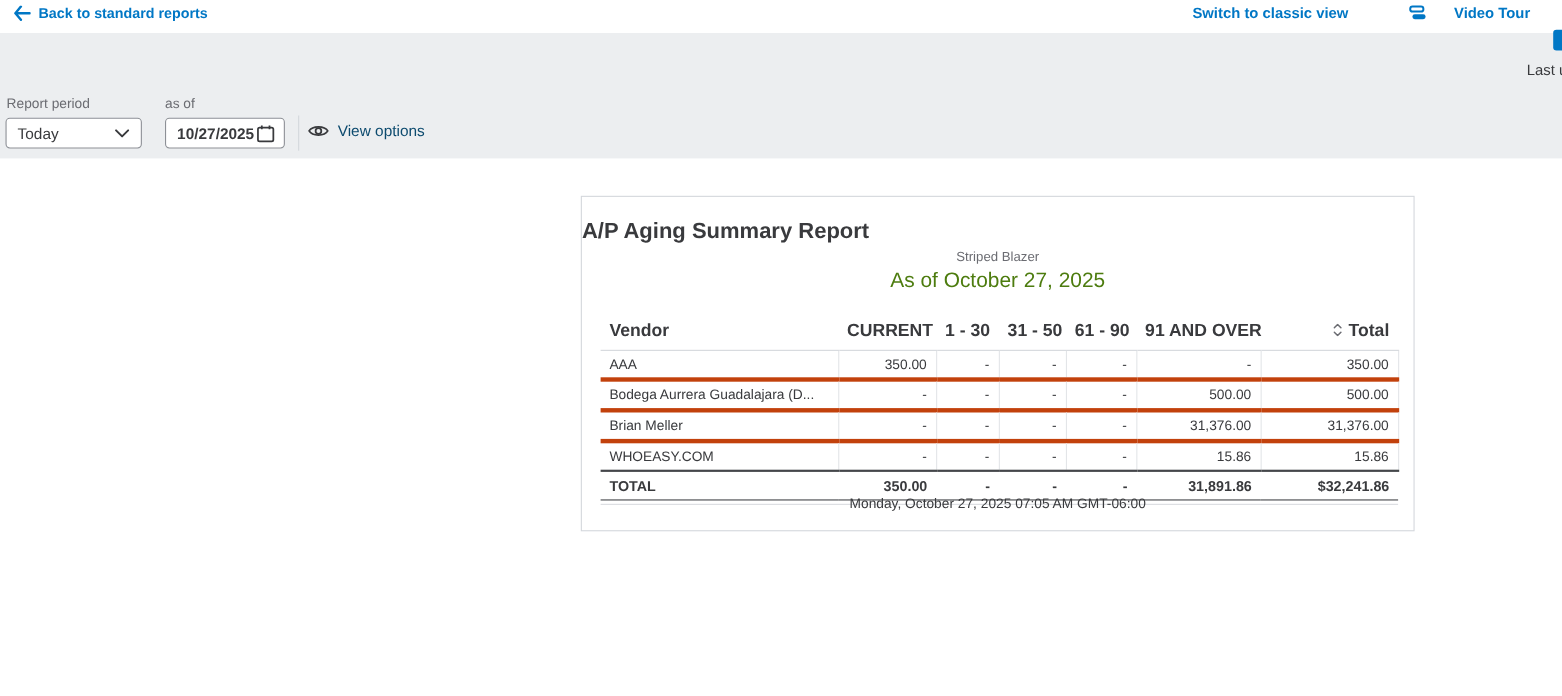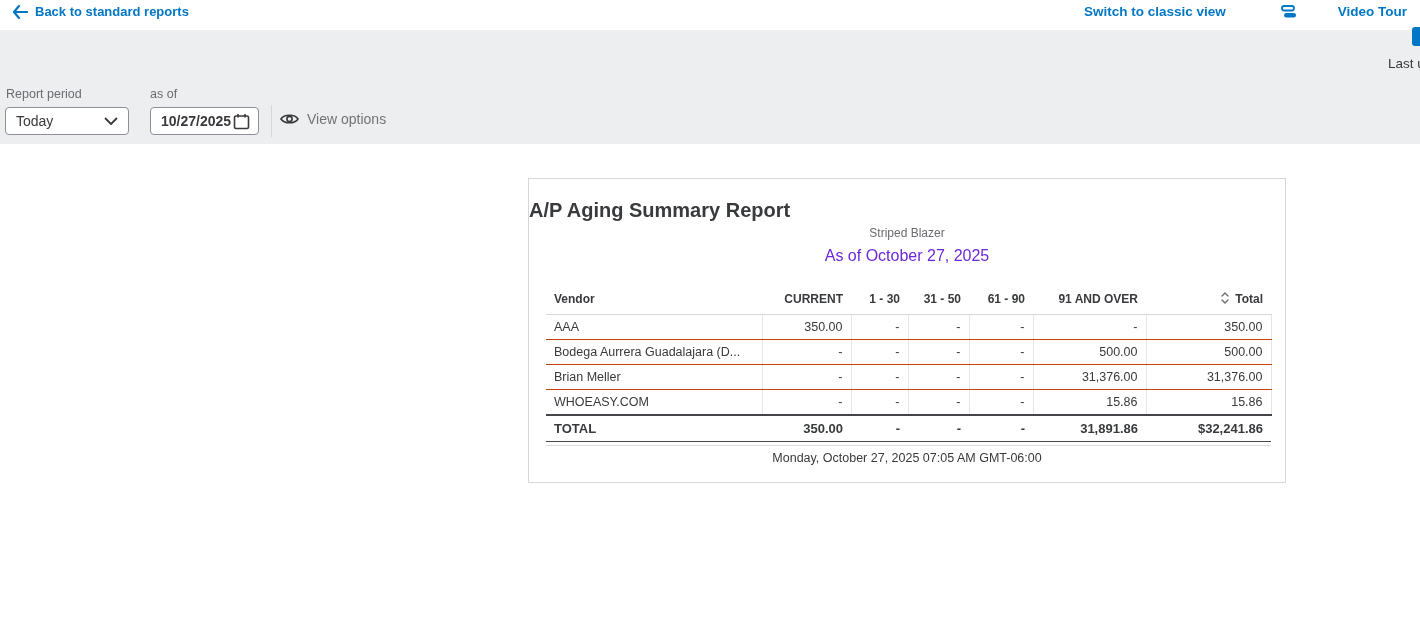--- a/index.html
+++ b/index.html
@@ -10,51 +10,51 @@
   }
   .stage{position:absolute;inset:0;width:1420px;height:633px;overflow:hidden;}
 
   
   .topbar{position:absolute;left:0;top:0;width:1420px;height:30px;background:#ffffff;border-radius:15px;}
   .back-link{position:absolute;left:12px;top:4px;display:flex;align-items:center;gap:7px;
     color:#0077c5;font-size:13px;font-weight:700;cursor:pointer;text-decoration:none;}
   .top-right{position:absolute;left:1084px;top:3px;display:flex;align-items:center;white-space:nowrap;gap:16px;}
   .top-link{color:#0077c5;font-size:13.5px;font-weight:700;cursor:pointer;}
   .top-right .icon{display:inline-flex;align-items:center;}
-  .gap-a{margin-left:38px;} .gap-b{margin-left:25px;} .gap-c{margin-left:40px;}
+  .gap-a{margin-left:38px;} .gap-b{margin-left:9px;} .gap-c{margin-left:40px;}
 
   
   .band{position:absolute;left:0;top:30px;width:1420px;height:114px;background:#eceef0;}
   .last-updated{position:absolute;left:1388px;top:56px;font-size:13.5px;color:#393a3d;white-space:nowrap;}
   .blue-sliver{position:absolute;left:1412px;top:27px;width:8px;height:19px;background:#0077c5;border-radius:3px 0 0 3px;}
 
   .filter-label{position:absolute;top:87px;font-size:12.5px;color:#6b6c72;}
   .lbl-period{left:6px;} .lbl-asof{left:150px;}
   .control{position:absolute;top:107px;height:28px;background:#ffffff;border:1px solid #8d9096;
     border-radius:4px;box-sizing:border-box;display:flex;align-items:center;font-size:14px;color:#393a3d;cursor:pointer;}
   .period-select{left:5px;width:124px;padding:0 10px;justify-content:space-between;}
   .asof-input{left:150px;width:109px;padding:0 8px 0 10px;justify-content:space-between;font-weight:600;}
   .v-divider{position:absolute;left:271px;top:105px;width:1px;height:32px;background:#d4d7dc;}
   .view-options{position:absolute;left:280px;top:111px;display:flex;align-items:center;gap:8px;
-    font-size:14px;color:#737373;cursor:pointer;}
+    font-size:14px;color:#0c4a6e;cursor:pointer;}
 
   
   .card{position:absolute;left:528px;top:178px;width:758px;height:305px;box-sizing:border-box;
     background:#ffffff;border:1px solid #d4d7dc;}
   .report-title{margin:20px 0 5px 0;font-size:20px;font-weight:700;color:#393a3d;line-height:22px;}
   .report-company{margin:0 0 6px 0;text-align:center;font-size:12px;color:#6b6c72;line-height:15px;}
-  .report-asof{margin:0;text-align:center;font-size:16px;color:#6d28d9;line-height:17px;}
+  .report-asof{margin:0;text-align:center;font-size:19px;color:#4d7c0f;line-height:17px;}
 
   .table-wrap{position:absolute;left:17px;top:107px;width:725px;}
   table.report{border-collapse:collapse;width:725px;table-layout:fixed;font-size:12.5px;color:#393a3d;}
-  table.report th{font-size:12px;font-weight:700;border-bottom:1px solid #d4d7dc;
+  table.report th{font-size:16px;font-weight:700;border-bottom:1px solid #d4d7dc;
     padding:6px 8px 8px 8px;text-align:right;white-space:nowrap;}
   table.report th.vendor-h{text-align:left;}
   table.report td{padding:4px 8px;white-space:nowrap;overflow:hidden;text-overflow:ellipsis;}
-  table.report tbody td{border-bottom:1px solid #c2410c;}
+  table.report tbody td{border-bottom:4px solid #c2410c;}
   table.report tbody tr:last-child td{border-bottom:none;}
   table.report td.num{text-align:right;border-left:1px solid #e3e5e8;}
   table.report td.num:last-child{border-right:1px solid #e3e5e8;}
   table.report tbody td{height:16px;}
   table.report tfoot td{font-weight:700;font-size:13px;
     border-top:2px solid #44464a;border-bottom:1px solid #44464a;padding:5px 8px;}
   table.report tfoot td.tnum{text-align:right;}
   .after-line{border-top:1px solid #dadce0;margin-top:3px;}
   .report-footer{position:absolute;left:0;top:272px;width:756px;text-align:center;
     font-size:12.5px;color:#393a3d;}

